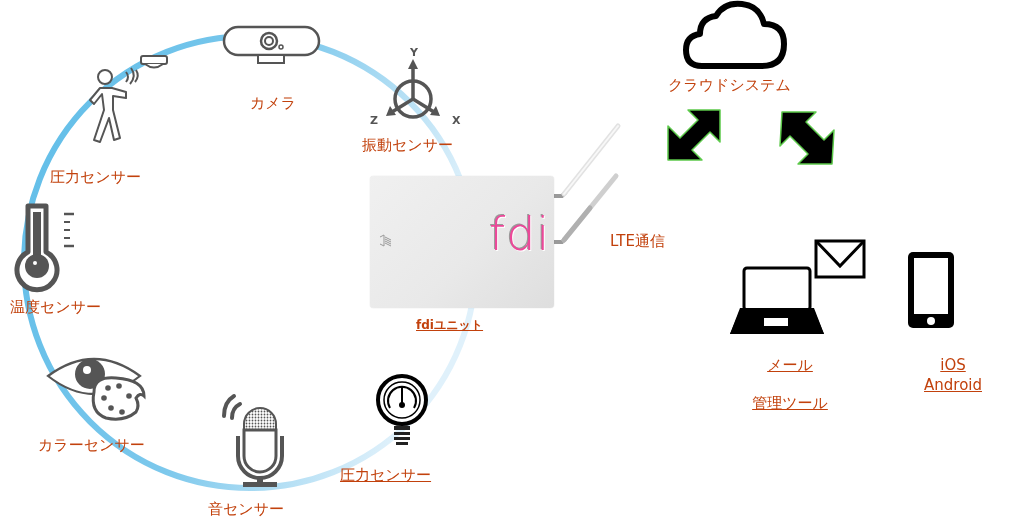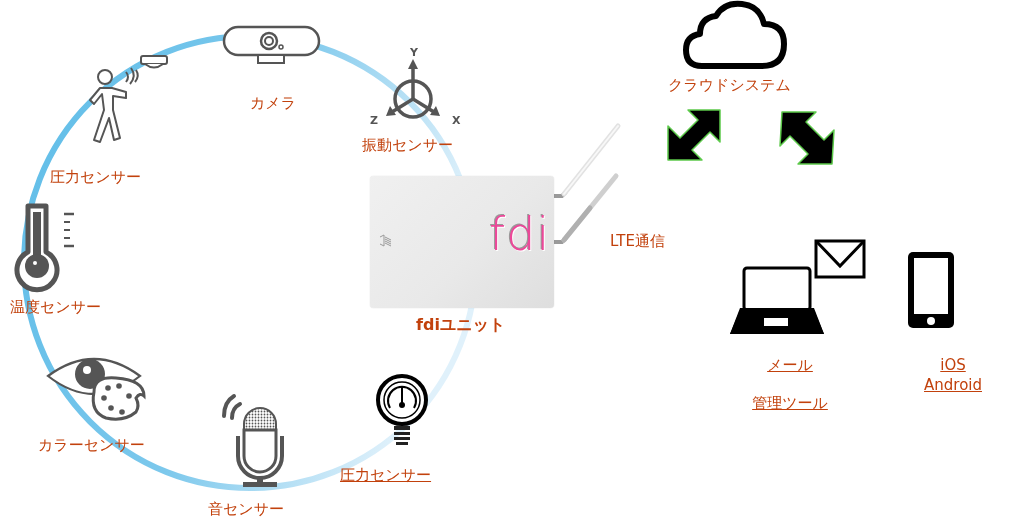--- a/index.html
+++ b/index.html
@@ -6,21 +6,21 @@
   body { width:1024px; height:531px; position:relative; overflow:hidden;
          font-family:"DejaVu Sans", "Liberation Sans", sans-serif; color:#222; }
   .abs { position:absolute; }
   .lbl { position:absolute; font-size:15px; white-space:nowrap; color:#c2410c; line-height:18px; }
   .lbl-c { text-align:center;text-decoration:underline; }
   svg { position:absolute; overflow:visible; }
   .unit-box { position:absolute; left:370px; top:176px; width:184px; height:132px;
               border-radius:4px;
               background:linear-gradient(135deg,#f0f0f0 0%,#e9e9e9 55%,#dedede 100%);
               box-shadow:0 0 1px rgba(0,0,0,0.25); }
-  .unit-label { font-weight:bold; font-size:16px; }
+  .unit-label { font-weight:bold; font-size:12px;text-decoration:underline; }
 </style>
 </head>
 <body>
 
 <svg width="1024" height="531" style="left:0;top:0;">
   <defs>
     <linearGradient id="ringGrad" x1="0" y1="0" x2="1" y2="0.3">
       <stop offset="0" stop-color="#5fbde8"></stop>
       <stop offset="0.55" stop-color="#7cc8ec"></stop>
       <stop offset="1" stop-color="#e0f1fb"></stop>

